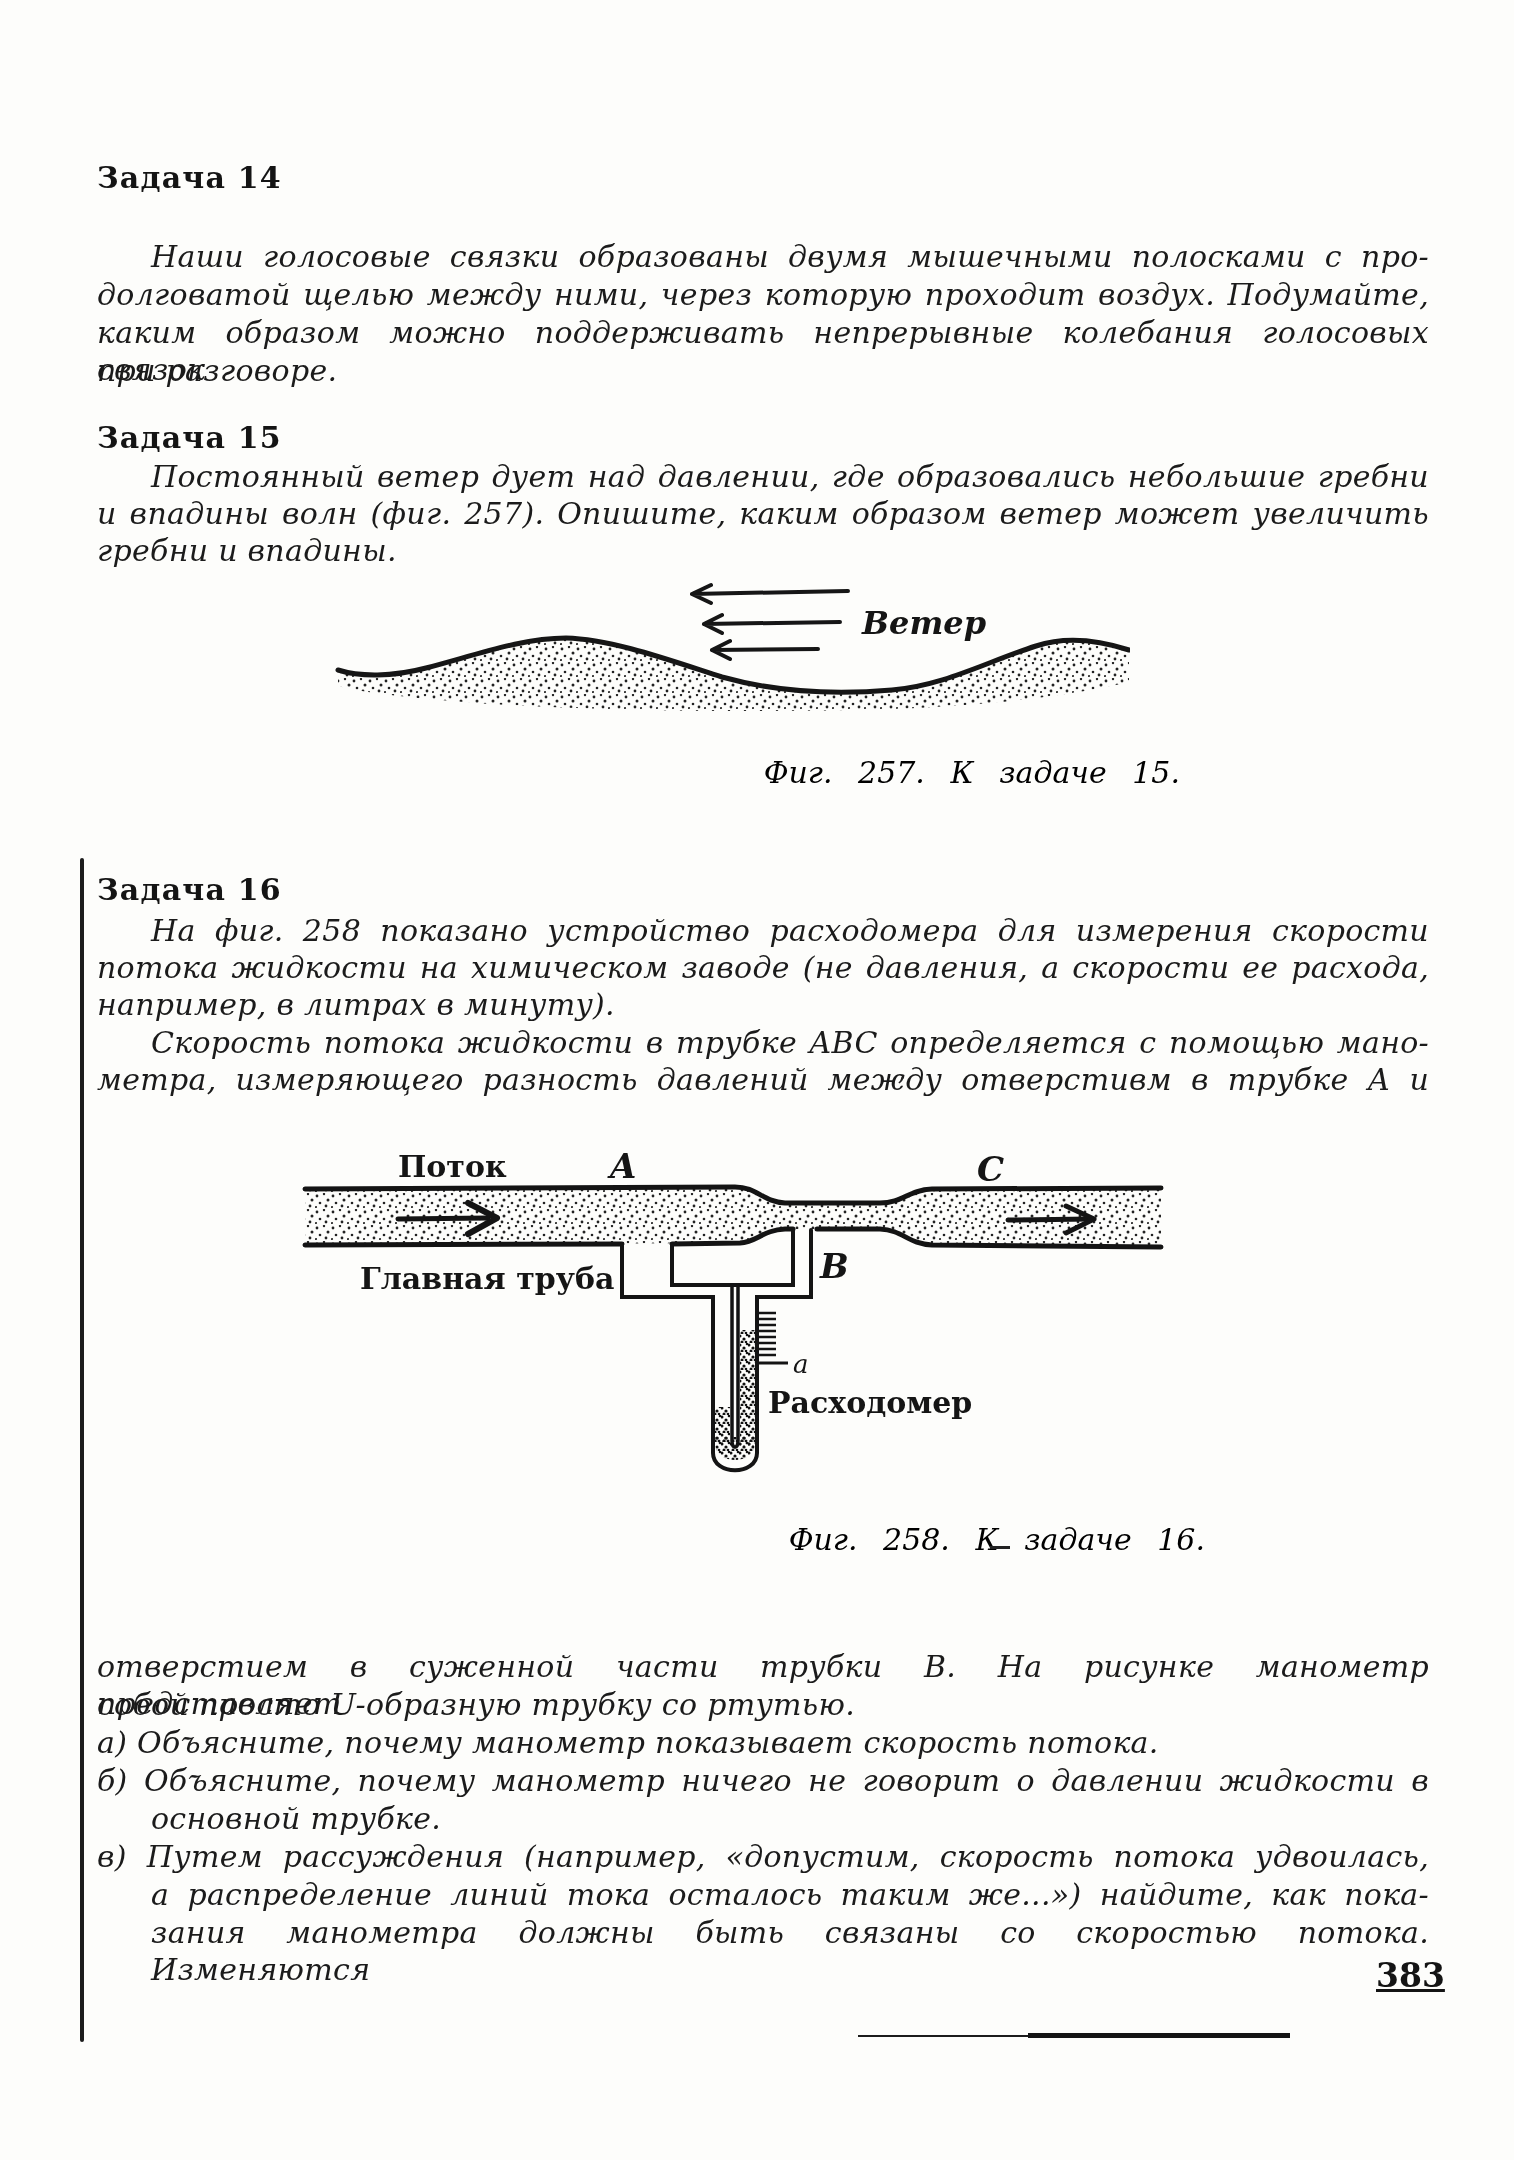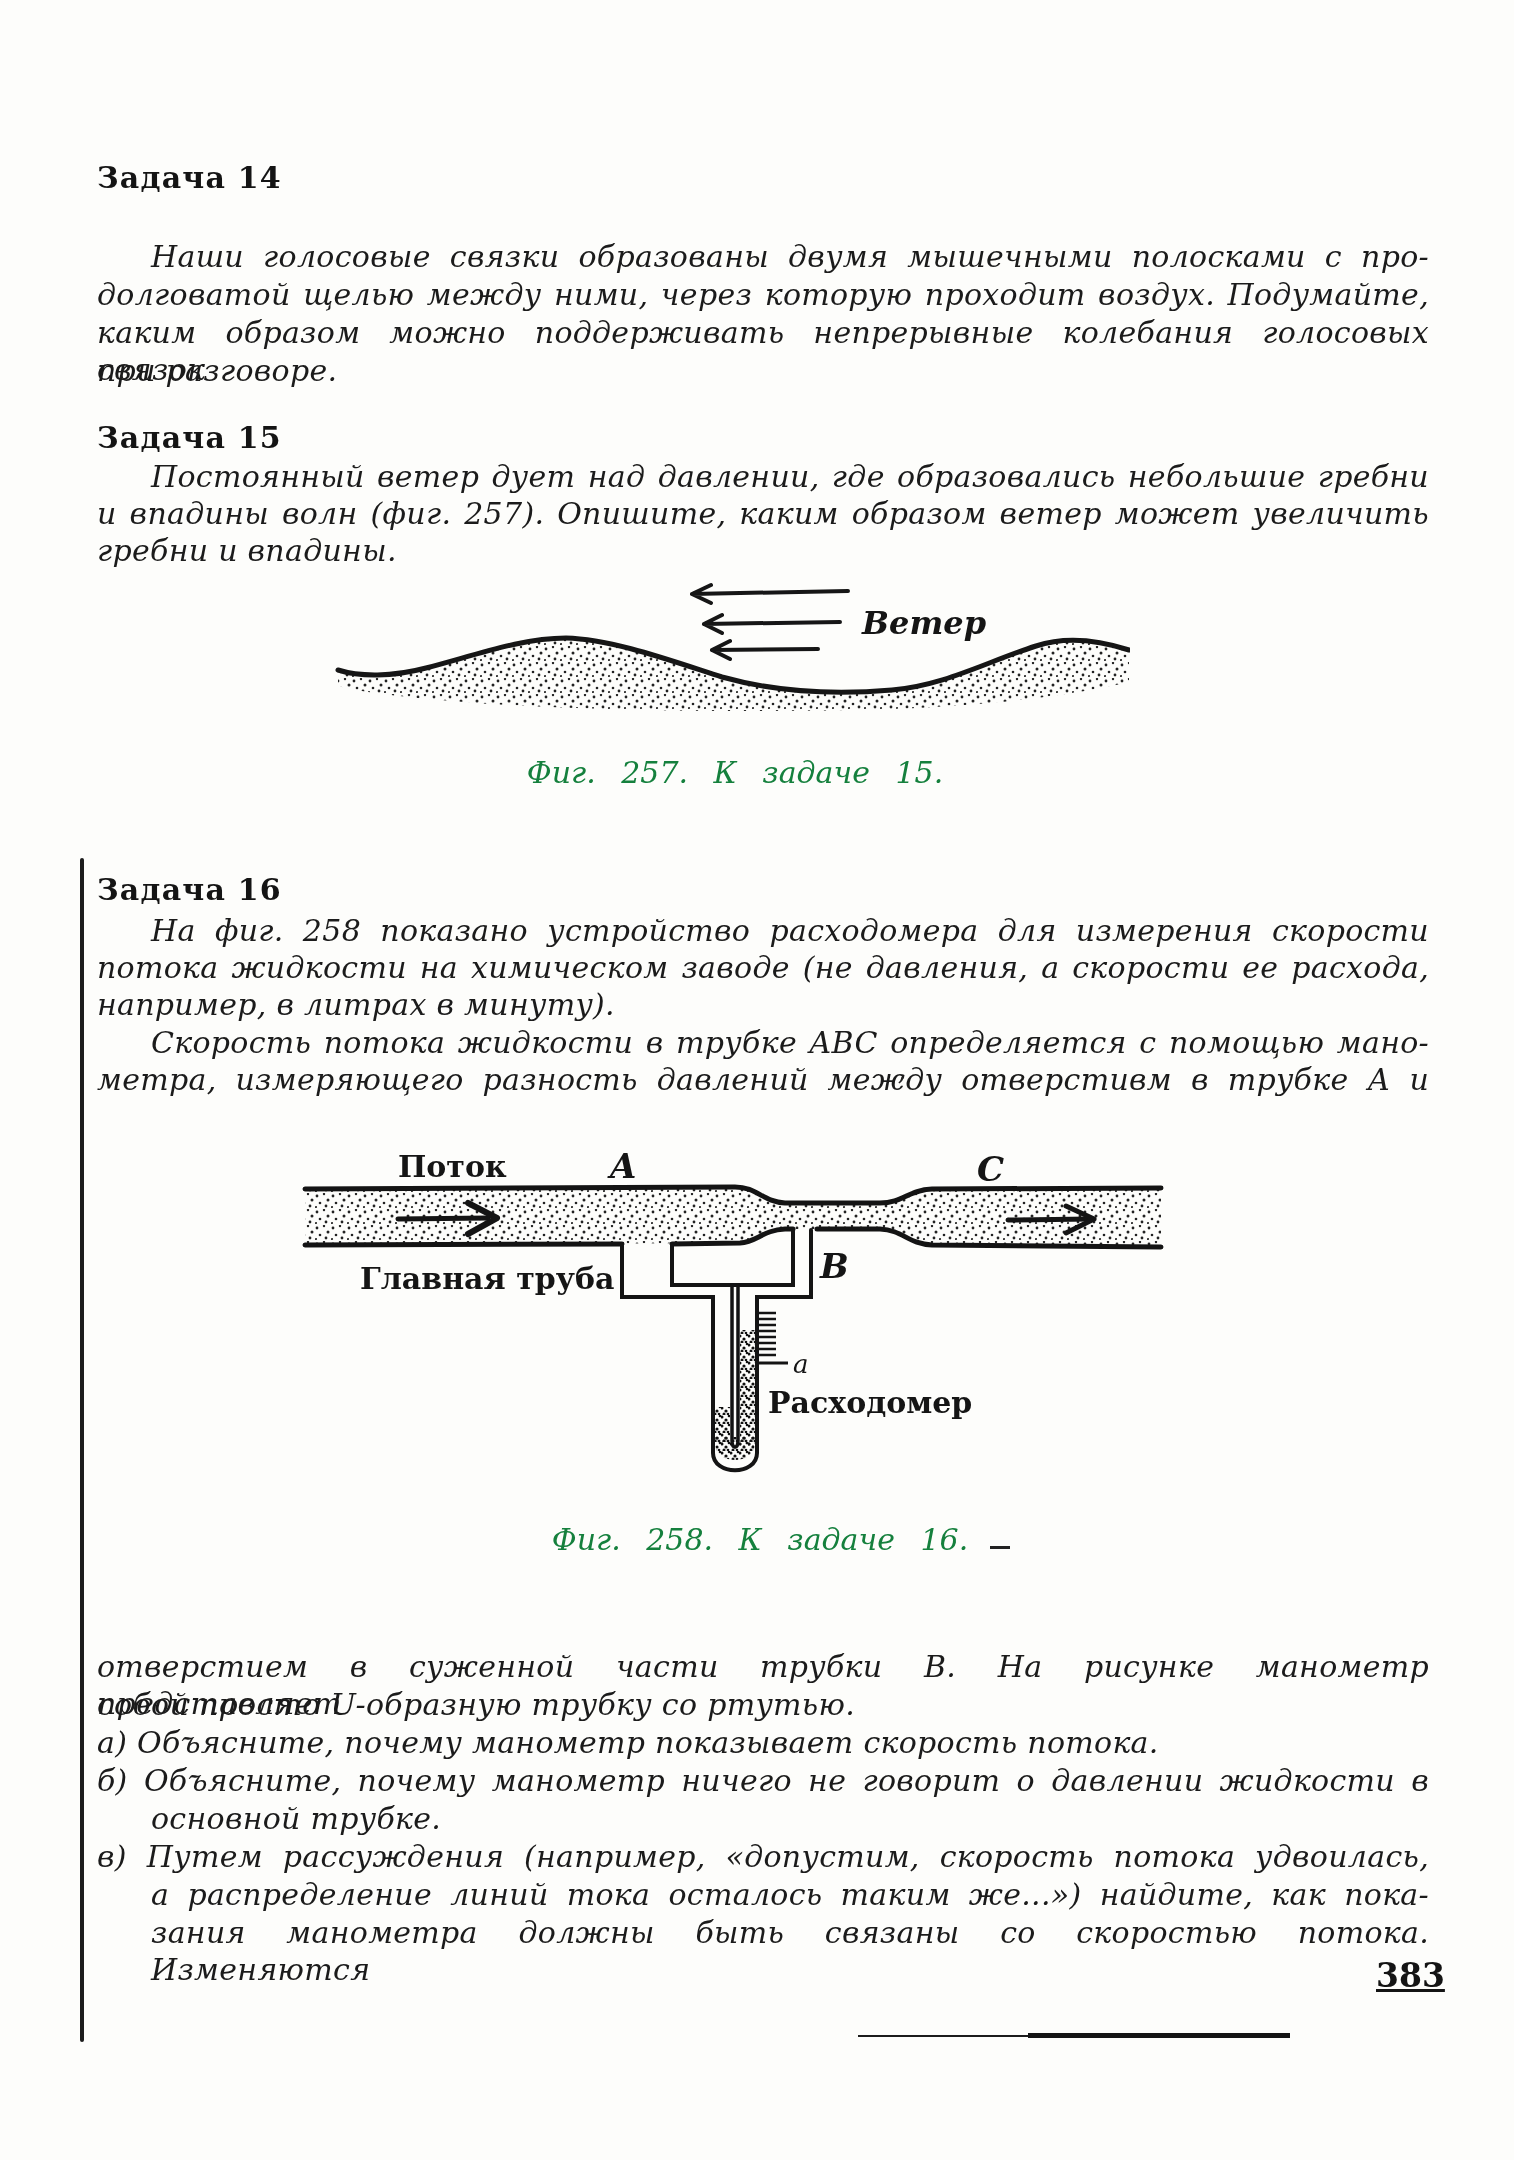--- a/index.html
+++ b/index.html
@@ -15,23 +15,23 @@
   }
   .ln{
     position:absolute; left:97px; width:1332px; box-sizing:border-box;
     font:italic 30px/37px "DejaVu Serif", serif;
     letter-spacing:0.3px; color:#1b1b1b;
     text-align:justify; text-align-last:justify; white-space:normal;
   }
   .ln.first, .ln.cont{ padding-left:54px; }
   .ln.end{ text-align-last:left; }
   .cap{
-    position:absolute; width:890px; text-align:center;
+    position:absolute; width:890px; text-align:right;
     font:italic 30px/36px "DejaVu Serif", serif;
-    word-spacing:16px; color:#15803d;
+    word-spacing:16px; color:#000000;
   }
   .pagenum{
     position:absolute; left:1376px; top:1958px;
     font:600 33px/36px "DejaVu Serif", serif; color:#141414;text-decoration:underline;
   }
   .vrule{
     position:absolute; left:80px; top:858px; width:4px; height:1184px;
     background:#1c1c1c; border-radius:2px;
   }
   .frule1{ position:absolute; left:858px; top:2035px; width:175px; height:2px; background:#1c1c1c;}

